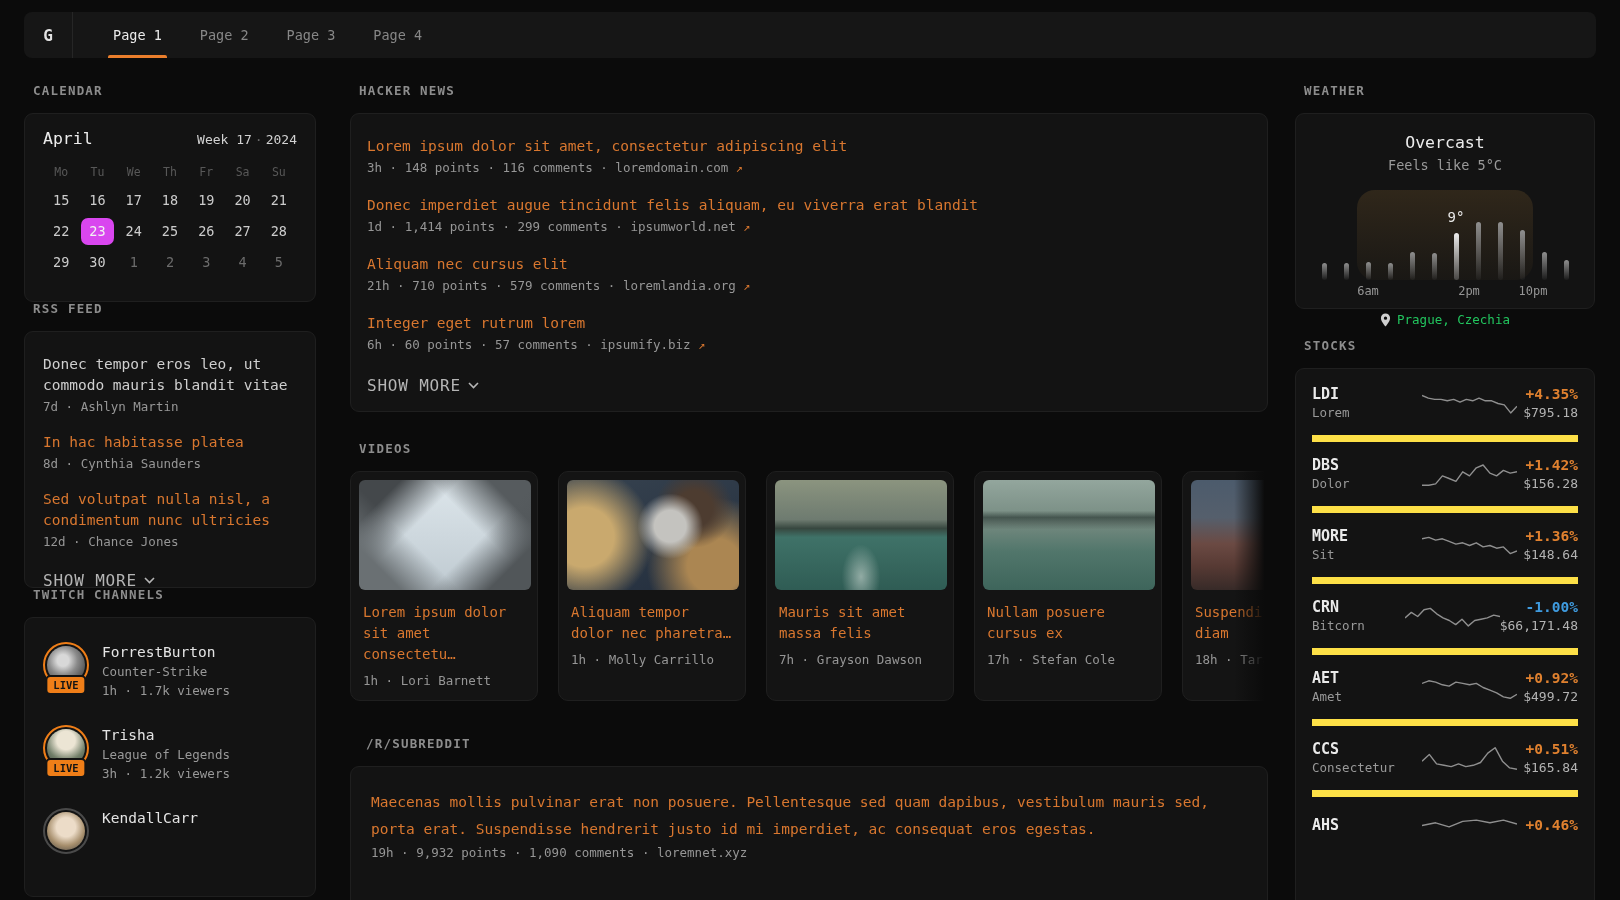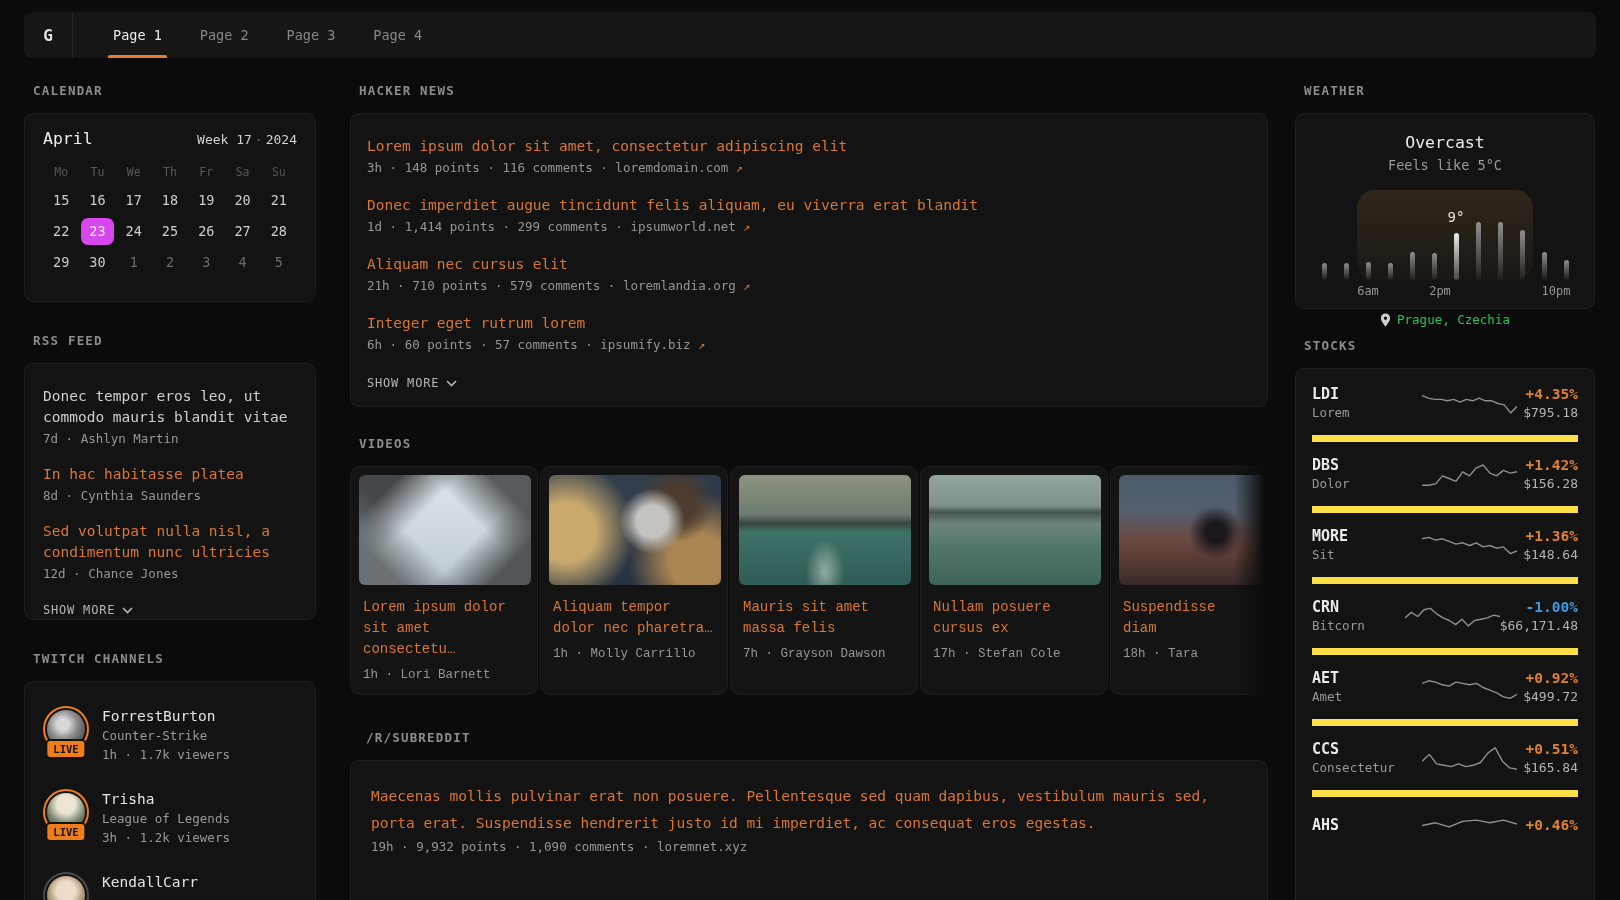--- a/index.html
+++ b/index.html
@@ -33,39 +33,39 @@
   .col-mid   { left:350px;  width:918px; }
   .col-right { left:1295px; width:300px; }
   .w-title {
     font-size:12.5px; letter-spacing:1.2px; color:#8d8d8d;
     margin:0 0 15px 9px; height:14px; line-height:14px;
   }
   .card {
     background:#131313; border:1px solid #1f1f1f; border-radius:9px;
   }
   .sect { margin-bottom:0; }
-  .gap30 { margin-top:30px; } .gap32 { margin-top:32px; } .gap36 { margin-top:36px;margin-left:16px; }
+  .gap30 { margin-top:30px; } .gap32 { } .gap36 { margin-top:36px;margin-left:16px; }
   
   .cal-card { height:189px; padding:15px 18px; }
   .cal-head { display:flex; justify-content:space-between; align-items:baseline; margin-bottom:13px; }
   .cal-month { font-size:16.5px; color:#ececec; }
   .cal-week { font-size:13px; color:#d2d2d2; }
   .cal-week .dot { color:#6a6a6a; padding:0 3px; }
   .cal-grid { display:grid; grid-template-columns:repeat(7,1fr); row-gap:4px; justify-items:center; }
   .cal-dh { font-size:11.5px; color:#585858; height:22px; line-height:22px; }
   .cal-day { font-size:13.5px; color:#cccccc; height:27px; line-height:23px; padding:2px 8px; border-radius:7px; }
   .cal-day[data-state="muted"] { color:#6c6c6c; }
   .cal-day[data-state="selected"] { background:#d946ef; color:#f2f2f2; }
   .feed-item { margin-bottom:16px; }
   .item-title { display:block; font-size:14.5px; line-height:21px; color:#d9772f;
     text-decoration:none; cursor:pointer; }
   .feed-item[data-state="read"] .item-title { color:#cfcfcf; }
   .item-meta { font-size:12.5px; line-height:21px; color:#969696; }
   .item-meta .arrow { color:#d9772f; font-size:12px; }
-  .show-more { display:flex; align-items:center; gap:7px; font-size:12px; letter-spacing:0.8px;
+  .show-more { display:flex; align-items:center; gap:7px; font-size:16px; letter-spacing:0.8px;
     color:#b5b5b5; padding:4px 0 10px 0; cursor:pointer; }
   .chev { stroke:#b5b5b5; stroke-width:1.6; fill:none; }
   .rss-card { height:257px; padding:22px 18px 0 18px; }
   .rss-card .feed-item { margin-bottom:15px; }
   .hn-card { padding:22px 16px 6px 16px; }
   .hn-card .feed-item { margin-bottom:16px; }
   .sub-card { height:170px; padding:22px 20px; }
   .sub-card .item-title { line-height:27px; }
   .sub-card .item-meta { line-height:20px; }
   
@@ -78,21 +78,21 @@
   .avatar-img[data-avatar="forrest"] { background:radial-gradient(circle at 42% 38%, #d8d8d8 0 18%, #8a8a8a 45%, #2e2e2e 95%); }
   .avatar-img[data-avatar="trisha"]  { background:radial-gradient(circle at 50% 30%, #ece5d4 0 28%, #73806a 60%, #333d33 100%); }
   .avatar-img[data-avatar="kendall"] { background:radial-gradient(circle at 50% 40%, #ecdcc8 0 32%, #a78f6d 62%, #3f3f3f 100%); }
   .live-badge { position:absolute; left:50%; bottom:-7px; transform:translateX(-50%);
     background:#ef7e18; color:#141414; font-size:10.5px; font-weight:bold;
     padding:2px 6px; border-radius:5px; border:2px solid #131313; }
   .tw-name { font-size:14.5px; color:#e4e4e4; line-height:20px; }
   .tw-game { font-size:12.5px; color:#999999; line-height:19px; }
   .tw-meta { font-size:12.5px; color:#999999; line-height:19px; }
   
-  .videos-row { display:flex; gap:2px; overflow:hidden; position:relative; width:918px;font-family:Liberation Mono, monospace; }
+  .videos-row { display:flex; gap:20px; overflow:hidden; position:relative; width:918px; }
   .videos-row::after { content:""; position:absolute; right:0; top:0; bottom:0; width:34px;
     background:linear-gradient(90deg, rgba(11,11,11,0), #0b0b0b 90%); pointer-events:none; }
   .video-card { flex:none; width:188px; background:#141414; border:1px solid #1f1f1f;
     border-radius:10px; padding:8px 8px 12px 8px; cursor:pointer; }
   .thumb { width:172px; height:110px; border-radius:6px; background:#333; }
   .thumb[data-thumb="pillars"] { background:
       linear-gradient(45deg,  #6a7073 0 15%, rgba(106,112,115,0) 36%),
       linear-gradient(315deg, #515659 0 15%, rgba(81,86,89,0) 36%),
       linear-gradient(135deg, #44484b 0 15%, rgba(68,72,75,0) 36%),
       linear-gradient(225deg, #565b5e 0 15%, rgba(86,91,94,0) 36%),
@@ -427,22 +427,22 @@
           <div class="wx-bar" data-current="true" style="left: 140.5px; height: 47px;"></div>
           <div class="wx-bar" style="left: 162.5px; height: 58px;"></div>
           <div class="wx-bar" style="left: 184.5px; height: 58px;"></div>
           <div class="wx-bar" style="left: 206.5px; height: 50px;"></div>
           <div class="wx-bar" style="left: 228.5px; height: 28px;"></div>
           <div class="wx-bar" style="left: 250.5px; height: 20px;"></div>
           <span class="wx-temp" style="left: 143px; bottom: 55px;">9°</span>
         </div>
       <div class="wx-axis">
           <span style="left: 55px;">6am</span>
-          <span style="left: 127px;">2pm</span>
-          <span style="left: 243px;">10pm</span>
+          <span style="left: 156px;">2pm</span>
+          <span style="left: 220px;">10pm</span>
         </div>
       <div class="wx-loc">
         <svg class="pin" width="11" height="14" viewBox="0 0 12 14">
             <path d="M6 0C3.2 0 1 2.2 1 5c0 3.5 5 9 5 9s5-5.5 5-9C11 2.2 8.8 0 6 0zm0 6.8A1.8 1.8 0 1 1 6 3.2a1.8 1.8 0 0 1 0 3.6z"></path>
           </svg>
         <span>Prague, Czechia</span>
       </div>
     </div>
   </section>
 

